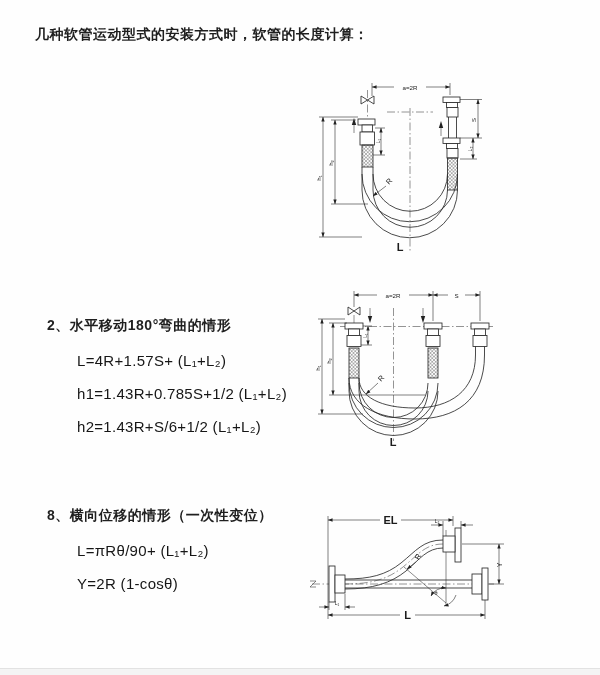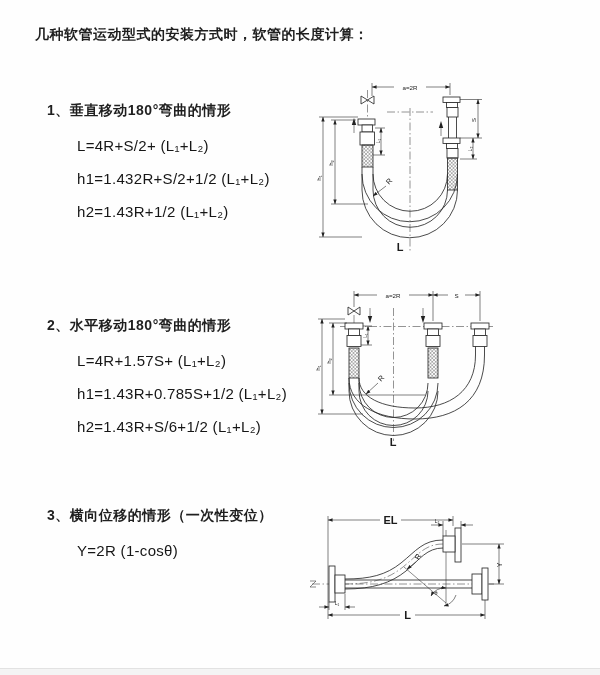--- a/index.html
+++ b/index.html
@@ -27,36 +27,31 @@
   .solid{fill:#222;stroke:none;}
   .edge{position:absolute;left:0;right:0;bottom:0;height:6px;background:#f4f4f4;border-top:1px solid #e2e2e2;}
 </style>
 </head>
 <body>
 
 <div class="page">
 
   <div class="title">几种软管运动型式的安装方式时，软管的长度计算：</div>
 
-  <div class="sec" id="sec1">
-    <div class="hd">1、垂直移动180°弯曲的情形</div>
-    <div class="f">L=4R+S/2+ (L₁+L₂)</div>
-    <div class="f">h1=1.432R+S/2+1/2 (L₁+L₂)</div>
-    <div class="f">h2=1.43R+1/2 (L₁+L₂)</div>
-  </div>
 
   <div class="sec" id="sec2">
     <div class="hd">2、水平移动180°弯曲的情形</div>
     <div class="f">L=4R+1.57S+ (L₁+L₂)</div>
     <div class="f">h1=1.43R+0.785S+1/2 (L₁+L₂)</div>
     <div class="f">h2=1.43R+S/6+1/2 (L₁+L₂)</div>
   </div>
 
   <div class="sec" id="sec3">
-    <div class="hd">3、横向位移的情形（一次性变位）</div>
+    <div class="hd">8、横向位移的情形（一次性变位）</div>
+    <div class="f">L=πRθ/90+ (L₁+L₂)</div>
     <div class="f">Y=2R (1-cosθ)</div>
   </div>
 
   <div class="diag" id="d1">
     <svg width="200" height="190" viewBox="0 0 200 190">
       <defs>
         <marker id="ah1" viewBox="0 0 10 10" refX="9.5" refY="5" markerWidth="8" markerHeight="8" orient="auto-start-reverse">
           <path d="M0,1.5 L10,5 L0,8.5 z" fill="#222"></path>
         </marker>
         <pattern id="ht1" patternUnits="userSpaceOnUse" width="3.5" height="3.5">

